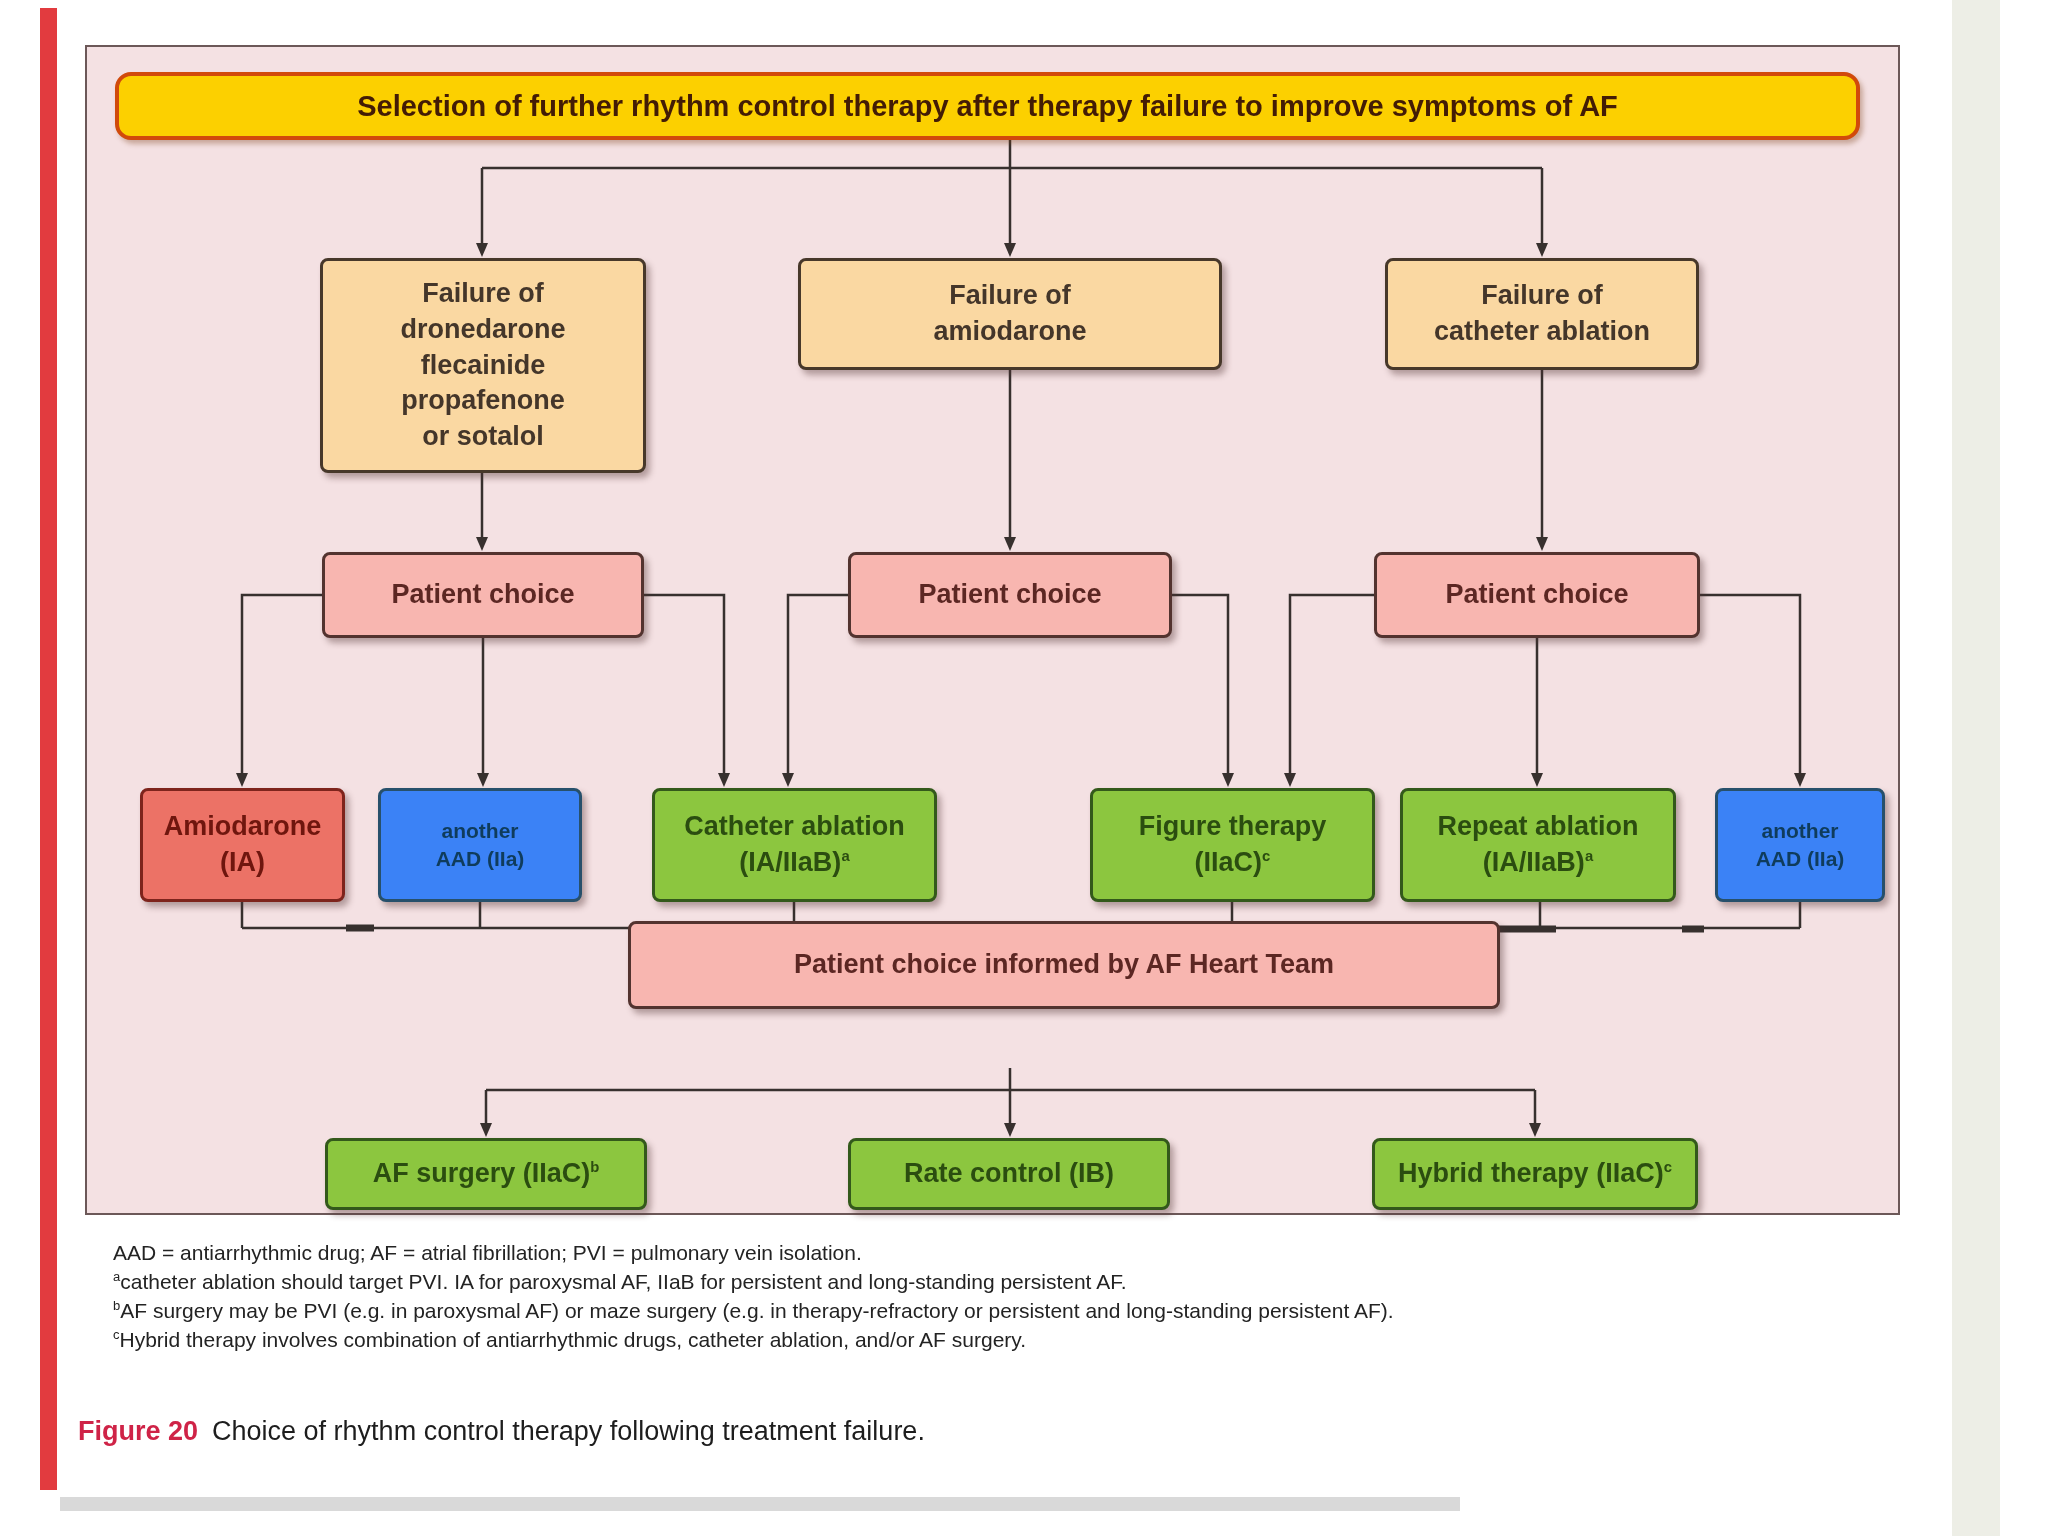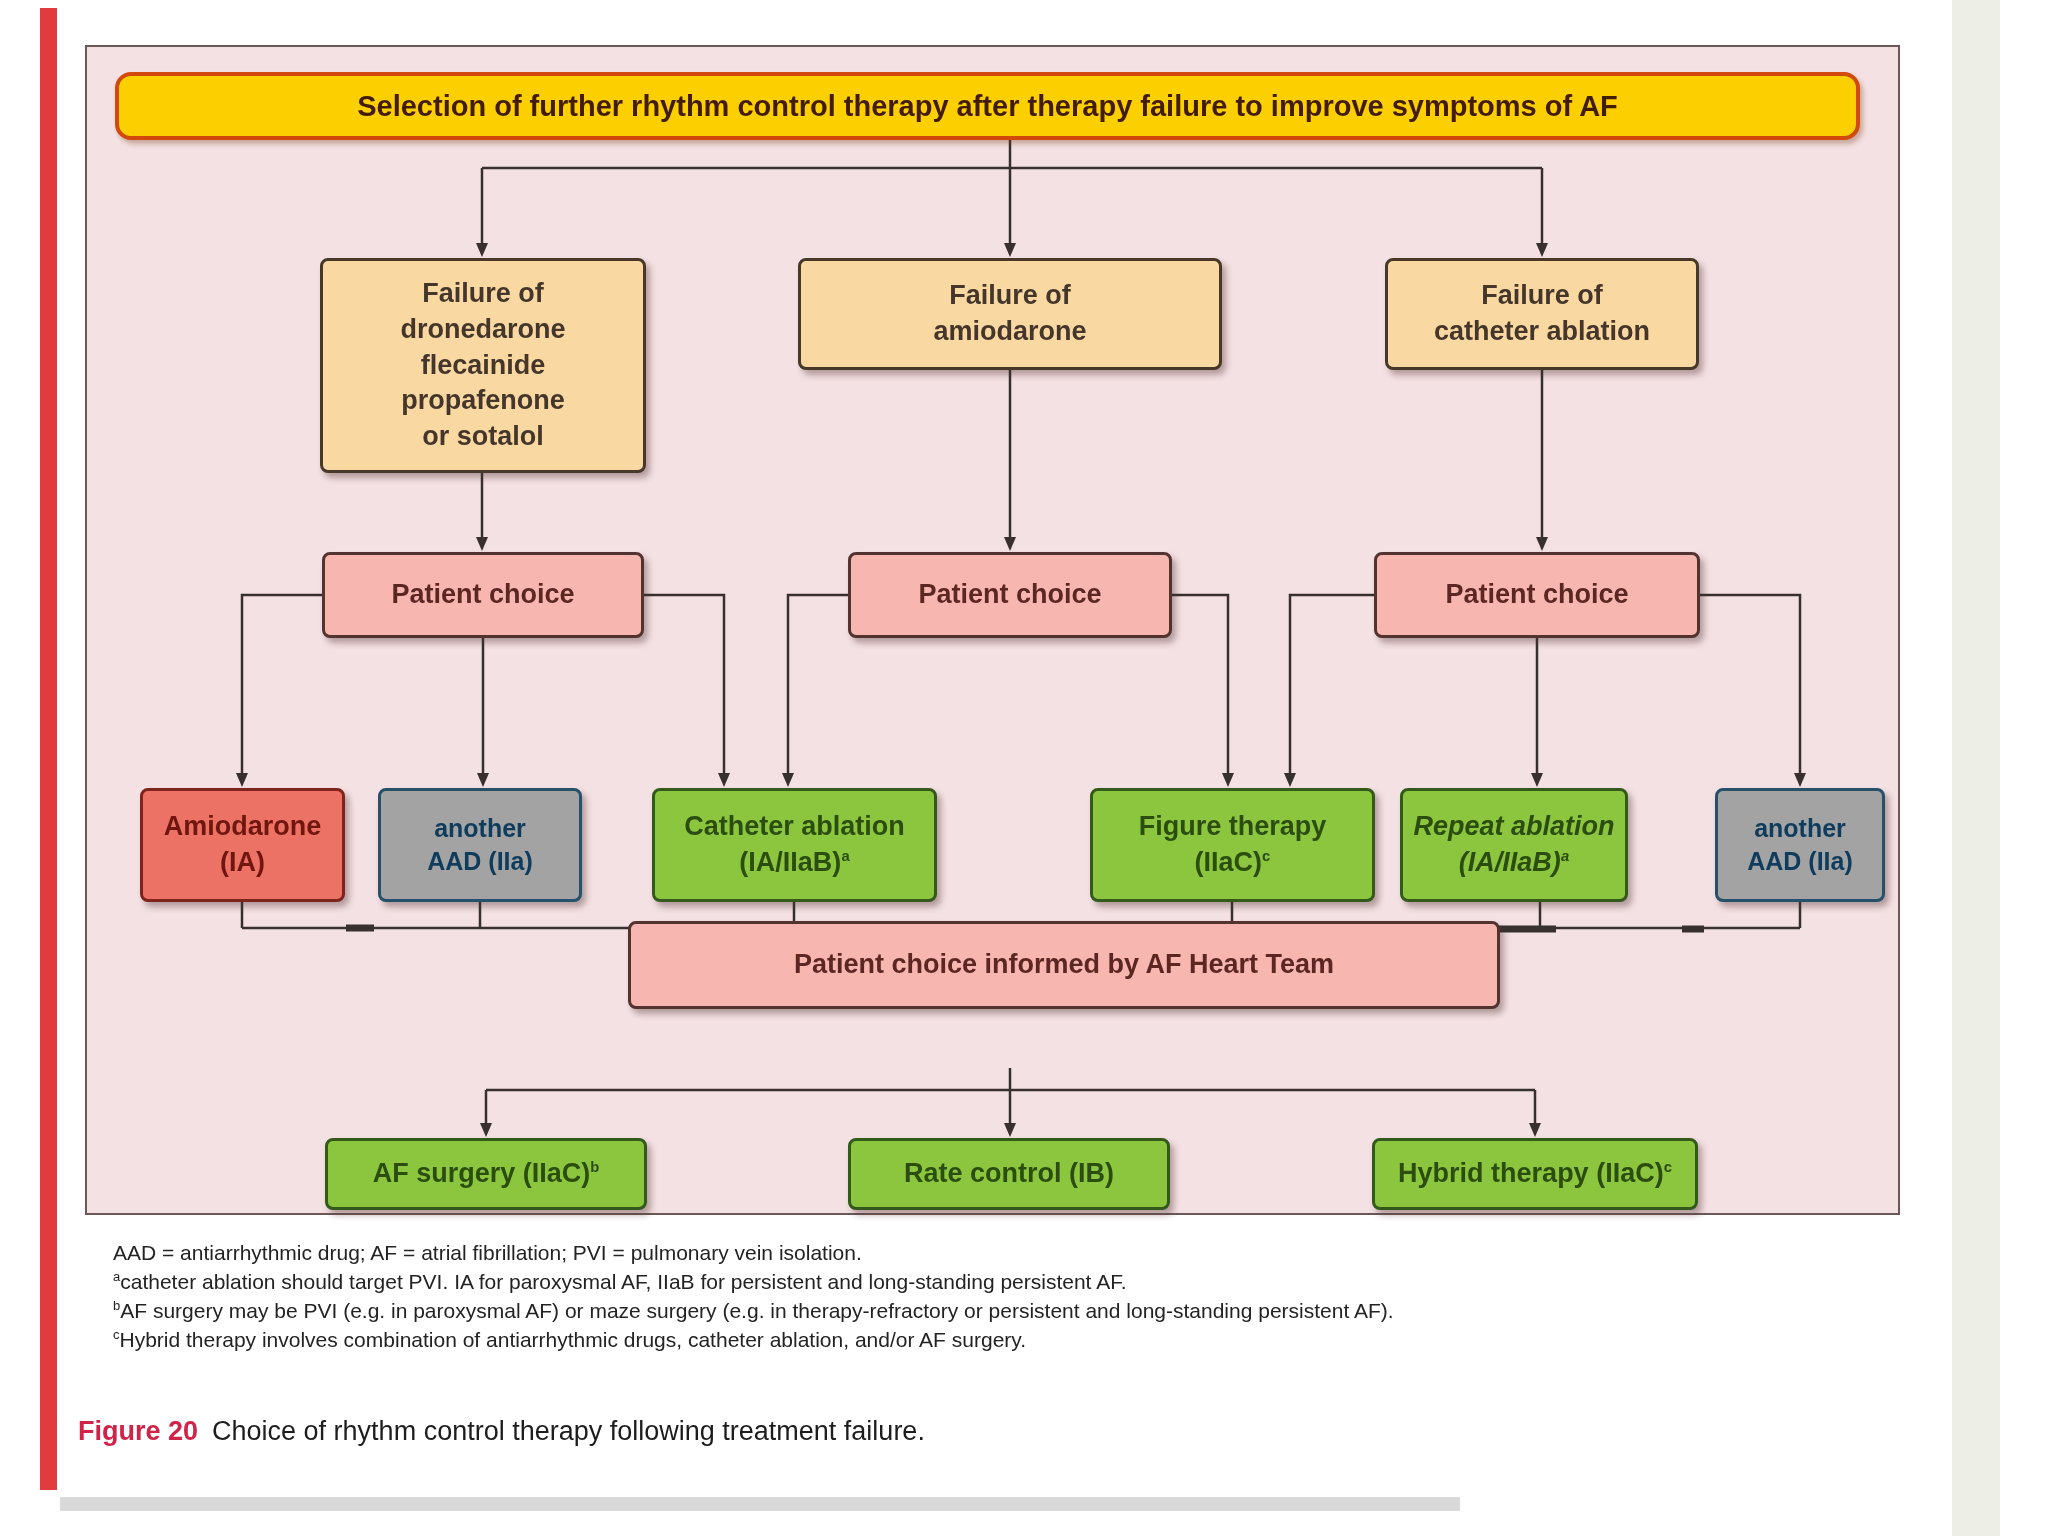--- a/index.html
+++ b/index.html
@@ -26,21 +26,21 @@
   .title-box{
     position:absolute;left:115px;top:72px;width:1745px;height:68px;
     background:#fcd000;border:4px solid #d14a0b;border-radius:16px;box-sizing:border-box;
     display:flex;align-items:center;justify-content:center;
     color:#431c05;font-weight:700;font-size:29px;
     box-shadow:3px 4px 5px rgba(120,60,20,.35);
   }
   .orange{background:#fad8a2;border:3px solid #47382a;color:#44362a;font-size:27px;}
   .pink{background:#f8b6b0;border:3px solid#53332f;color:#5c2723;font-size:27px;}
   .red{background:#ec7266;border:3px solid #7e241c;color:#6f160e;font-size:27px;}
-  .blue{background:#a3a3a3;border:3px solid #27506b;color:#0f3c5c;font-size:25px;align-items:center;}
+  .blue{background:#3b82f6;border:3px solid #27506b;color:#0f3c5c;font-size:21px;align-items:center;}
   .green{background:#8cc63f;border:3px solid #33591b;color:#2b4d10;font-size:27px;}
 
   .footnotes{position:absolute;left:113px;top:1238px;width:1760px;color:#232323;font-size:21px;line-height:29px;}
   .fn{white-space:nowrap;}
   .fn sup{font-size:.62em;}
   .caption{position:absolute;left:78px;top:1416px;width:1700px;font-size:27px;color:#1d1d1d;}
   .caption .figlabel{color:#cf2347;font-weight:700;margin-right:14px;}
   .caption-divider{position:absolute;left:60px;top:1497px;width:1400px;height:14px;background:#d9d9d9;}
 </style>
 </head>
@@ -147,21 +147,21 @@
   <div class="node green" style="left:652px;top:788px;width:285px;height:114px;">
     <span class="ln">Catheter ablation</span>
     <span class="ln"><span>(IA/IIaB)</span><sup>a</sup></span>
   </div>
 
   <div class="node green" style="left:1090px;top:788px;width:285px;height:114px;">
     <span class="ln">Figure therapy</span>
     <span class="ln"><span>(IIaC)</span><sup>c</sup></span>
   </div>
 
-  <div class="node green" style="left:1400px;top:788px;width:228px;height:114px;font-style:italic;">
+  <div class="node green" style="left:1400px;top:788px;width:276px;height:114px;">
     <span class="ln">Repeat ablation</span>
     <span class="ln"><span>(IA/IIaB)</span><sup>a</sup></span>
   </div>
 
   <div class="node blue" style="left:1715px;top:788px;width:170px;height:114px;">
     <span class="ln">another</span>
     <span class="ln">AAD (IIa)</span>
   </div>
 
   <div class="node pink" style="left:628px;top:921px;width:872px;height:88px;">

